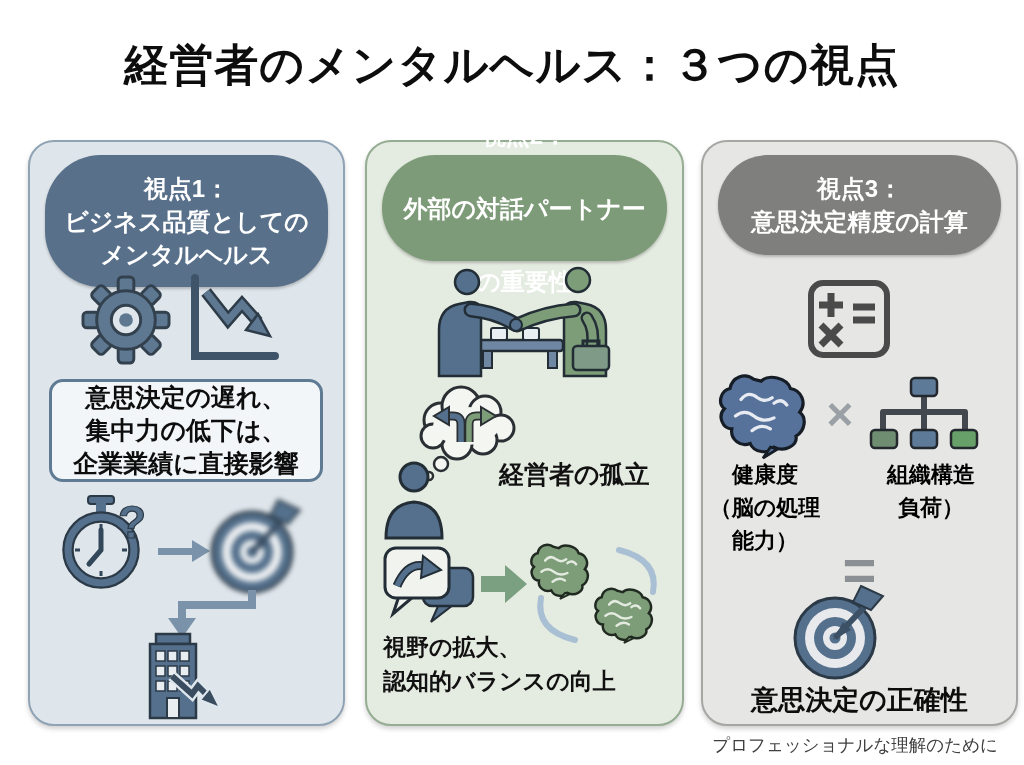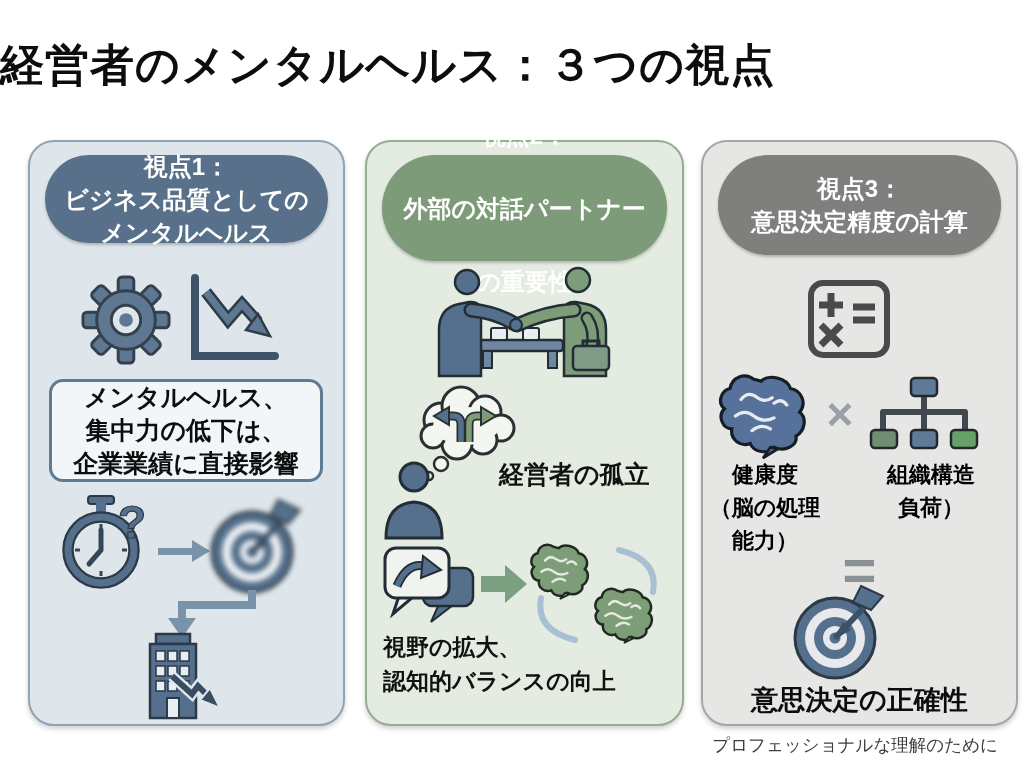--- a/index.html
+++ b/index.html
@@ -2,34 +2,34 @@
 <html><head>
 <meta charset="utf-8">
 <style>
   html,body{margin:0;padding:0;}
   body{
     width:1024px;height:765px;background:#ffffff;position:relative;overflow:hidden;
     font-family:"Liberation Sans","DejaVu Sans",sans-serif;color:#111;
   }
   .stage{position:absolute;inset:0;width:1024px;height:765px;}
   .title{
-    position:absolute;left:0;right:0;top:36px;margin:0;
+    position:absolute;left:0;right:0;top:36px;margin:0;text-align:center;
     font-size:44px;font-weight:bold;color:#0d0d0d;letter-spacing:1px;
   }
   .card{position:absolute;top:140px;height:582px;border-radius:26px;box-shadow:0 3px 5px rgba(0,0,0,.18);}
   .card1{left:28px;width:313px;background:#dfe6eb;border:2px solid #8fa3b5;}
   .card2{left:365px;width:315px;background:#e4ebe0;border:2px solid #95ad92;}
   .card3{left:701px;width:313px;background:#e6e6e4;border:2px solid #a6a6a4;}
   .pill{
     position:absolute;left:15px;right:15px;top:13px;border-radius:56px;
     display:flex;flex-direction:column;align-items:center;justify-content:center;
     color:#fff;font-weight:bold;font-size:24px;line-height:33px;text-align:center;
     box-shadow:0 2px 3px rgba(0,0,0,.22);
   }
-  .card1 .pill{height:88px;background:#58708a;justify-content:center;}
+  .card1 .pill{height:132px;background:#58708a;justify-content:center;}
   .card2 .pill{height:106px;background:#7d9b78;gap:40px;}
   .card3 .pill{height:100px;background:#7f7f7d;}
   .abs{position:absolute;}
   svg{display:block;overflow:visible;}
   
   .gear{left:52px;top:134px;}
   .chart{left:156px;top:130px;}
   .callout{
     position:absolute;left:19px;top:237px;width:274px;height:103px;box-sizing:border-box;
     background:#f3f6f8;border:3px solid #5f7b94;border-radius:14px;
@@ -98,21 +98,21 @@
     </svg>
 
     <svg class="abs chart" width="95" height="92" viewBox="0 0 95 92">
       <path d="M9,6 V84 H89" fill="none" stroke="#3f5468" stroke-width="8" stroke-linecap="round"></path>
       <path d="M20,20 L42,48 L56,32 L72,50" fill="none" stroke="#2e3c49" stroke-width="12"></path>
       <path d="M20,20 L42,48 L56,32 L72,50" fill="none" stroke="#5d7890" stroke-width="7"></path>
       <polygon points="84,64 60,58 72,42" fill="#5d7890" stroke="#2e3c49" stroke-width="2.5"></polygon>
     </svg>
 
     <div class="callout">
-      <div>メンタルヘルス、</div>
+      <div>意思決定の遅れ、</div>
       <div>集中力の低下は、</div>
       <div>企業業績に直接影響</div>
     </div>
 
     <svg class="abs stopwatch" width="92" height="96" viewBox="0 0 92 96">
       <rect x="28" y="2" width="26" height="8" rx="3" fill="#54708c" stroke="#2c3a47" stroke-width="2"></rect>
       <rect x="36" y="9" width="10" height="9" fill="#54708c"></rect>
       <circle cx="41" cy="56" r="33" fill="none" stroke="#2c3a47" stroke-width="11.5"></circle>
       <circle cx="41" cy="56" r="33" fill="none" stroke="#54708c" stroke-width="7"></circle>
       <path d="M41,56 V36 M41,56 L29,70" fill="none" stroke="#33475a" stroke-width="5" stroke-linecap="round"></path>

